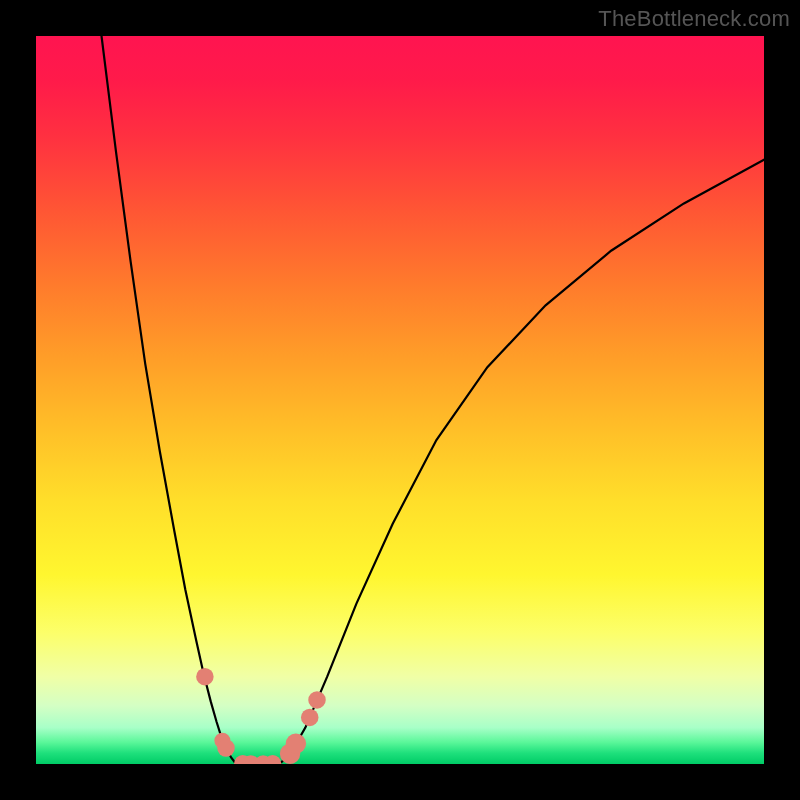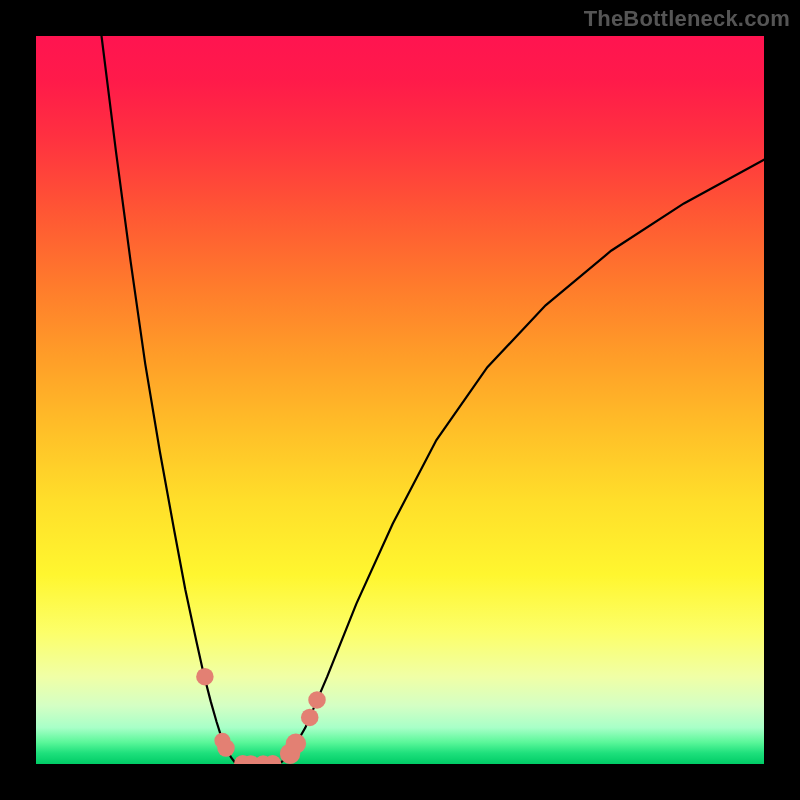--- a/index.html
+++ b/index.html
@@ -63,21 +63,21 @@
   .dot {
     fill: #e38073;
     stroke: none;
   }
   .watermark {
     position: absolute;
     top: 6px;
     right: 10px;
     color: #555;
     font-size: 22px;
-    font-weight: 700;
+    font-weight: 400;
     letter-spacing: 0.2px;
     user-select: none;
   }
 </style>
 </head>
 <body>
 
 <div class="stage">
 
   <div class="plot">

